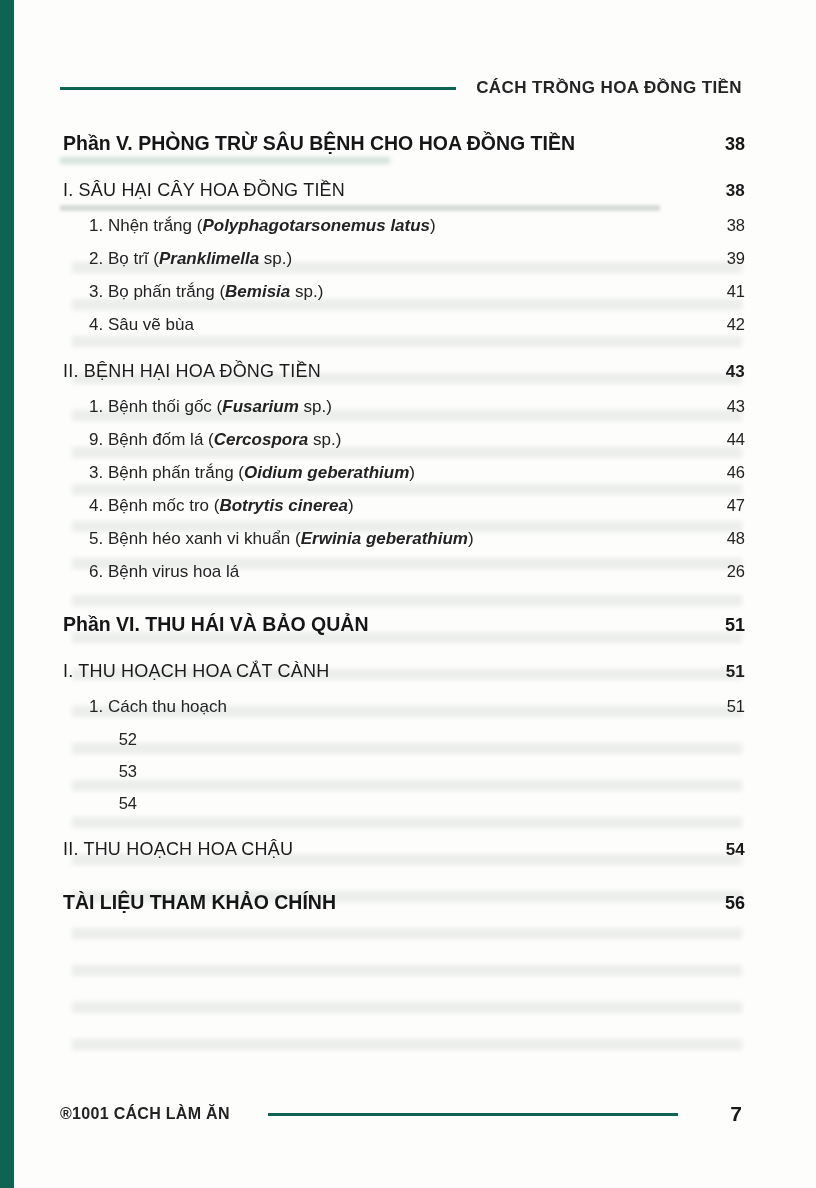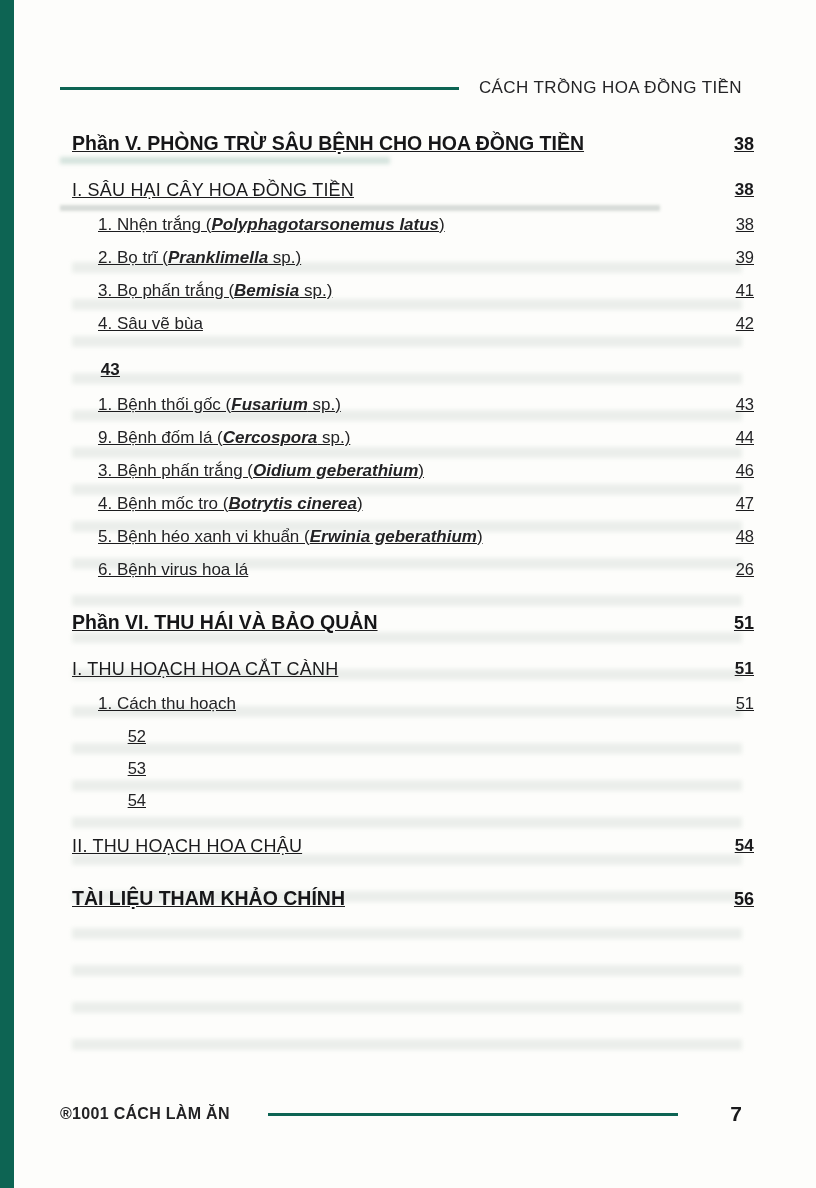--- a/index.html
+++ b/index.html
@@ -33,35 +33,35 @@
   .ghost-mark{position:absolute;pointer-events:none;z-index:0;}
   .ghost-mark-1{left:60px;top:157px;width:330px;height:7px;background:rgba(90,150,130,0.25);filter:blur(2px);}
   .ghost-mark-2{left:60px;top:205px;width:600px;height:6px;background:rgba(120,132,126,0.28);filter:blur(1.5px);}
 
   .running-header{
     position:absolute;top:78px;left:60px;width:682px;
     display:flex;align-items:center;gap:20px;z-index:2;
   }
   .header-rule{flex:1;height:3px;background:var(--accent);}
   .header-title{
-    font-weight:400;font-size:17px;letter-spacing:0.4px;color:#242426;
+    font-weight:700;font-size:17px;letter-spacing:0.4px;color:#242426;
     white-space:nowrap;
   }
 
   .toc{
-    position:absolute;top:118px;left:72px;width:682px;z-index:2;text-decoration:underline;
+    position:absolute;top:118px;left:63px;width:682px;z-index:2;
   }
   .row{display:flex;align-items:baseline;line-height:26px;}
   .row .label{flex:1;padding-right:14px;}
   .row .pg{width:48px;text-align:right;white-space:nowrap;}
 
   .row.part{font-size:19.5px;font-weight:700;color:#161618;margin:26px 0 10px;}
   .row.part:first-child{margin-top:12px;}
   .row.part .pg{font-size:18px;}
-  .row.section{font-size:18px;color:#1b1b1d;letter-spacing:0.2px;margin:20px 0 8px;align-items:flex-end;}
+  .row.section{font-size:18px;color:#1b1b1d;letter-spacing:0.2px;margin:20px 0 8px;}
   .row.section .pg{font-size:17px;font-weight:700;}
   .row.item{font-size:17px;color:#232325;margin:5px 0 6px;padding-left:26px;}
   .row.item .pg{font-size:16.5px;}
   .t-latin{font-weight:700;font-style:italic;}
 
   .footer{
     position:absolute;left:60px;right:74px;top:1102px;
     display:flex;align-items:center;z-index:2;justify-content:flex-end;
   }
   .footer-brand{font-weight:700;font-size:16px;letter-spacing:0.3px;color:#232325;white-space:nowrap;}
@@ -107,20 +107,21 @@
     <div class="label"><span class="t-pre">3. Bọ phấn trắng (</span><span class="t-latin">Bemisia</span><span class="t-suf"> sp.)</span></div>
     <div class="pg">41</div>
   </div>
 
   <div class="row item">
     <div class="label"><span class="t-pre">4. Sâu vẽ bùa</span></div>
     <div class="pg">42</div>
   </div>
 
   <div class="row section">
+    <div class="label"><span class="t-pre">II. BỆNH HẠI HOA ĐỒNG TIỀN</span></div>
     <div class="pg">43</div>
   </div>
 
   <div class="row item">
     <div class="label"><span class="t-pre">1. Bệnh thối gốc (</span><span class="t-latin">Fusarium</span><span class="t-suf"> sp.)</span></div>
     <div class="pg">43</div>
   </div>
 
   <div class="row item">
     <div class="label"><span class="t-pre">9. Bệnh đốm lá (</span><span class="t-latin">Cercospora</span><span class="t-suf"> sp.)</span></div>

